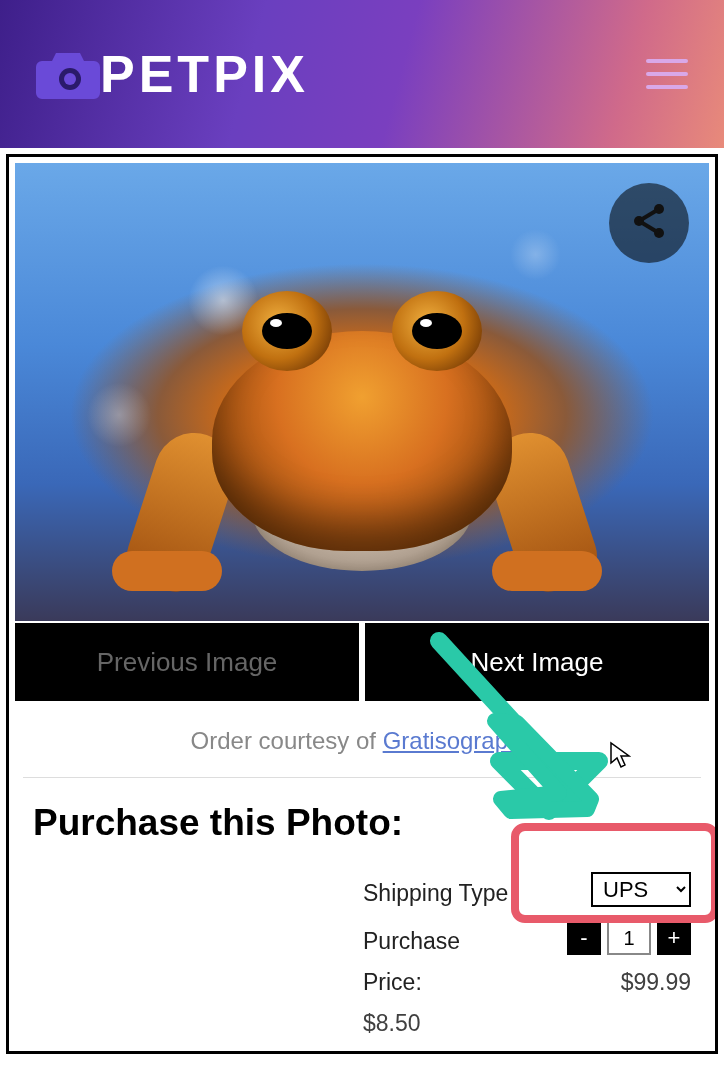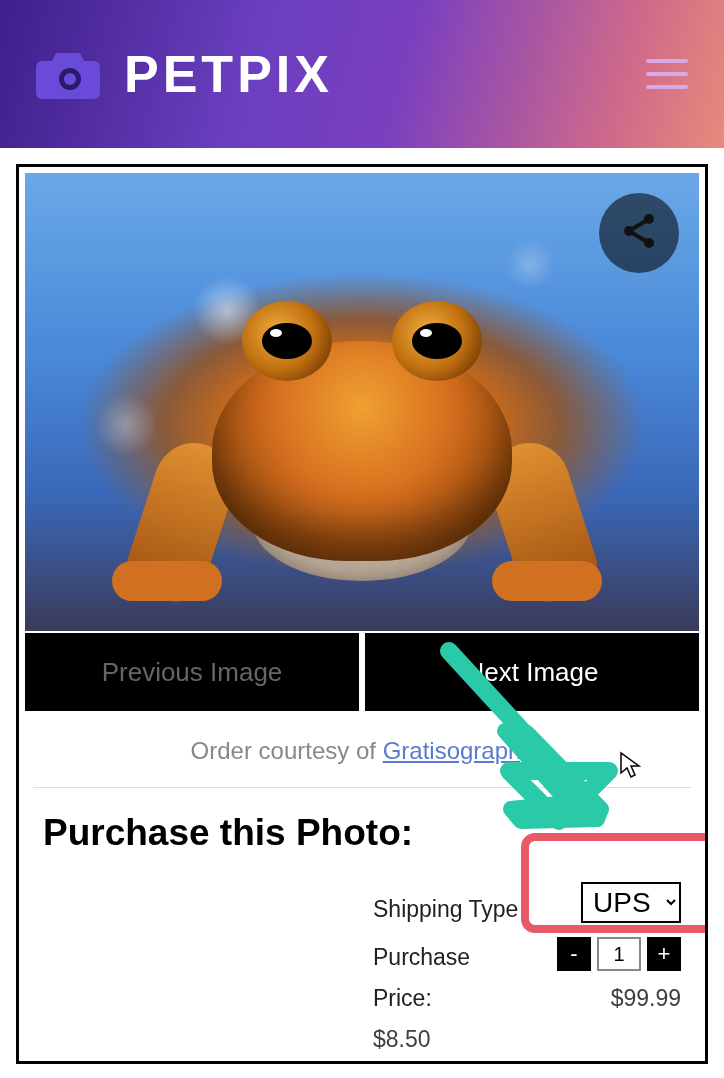--- a/index.html
+++ b/index.html
@@ -13,21 +13,21 @@
 
   
   .header {
     height: 148px;
     background: linear-gradient(105deg, #3e1f8a 0%, #6a3fbf 35%, #7a3fbf 55%, #d06a8a 85%, #e88a7a 100%);
     display: flex;
     align-items: center;
     justify-content: space-between;
     padding: 0 36px;
   }
-  .logo-wrap { display: flex; align-items: center; gap: 24px; }
+  .logo-wrap { display: flex; align-items: center; }
   .camera-icon svg { width: 64px; height: 50px; display:block; }
   .brand {
     color: #fff;
     font-size: 52px;
     font-weight: 800;
     letter-spacing: 4px;
   }
   .hamburger {
     width: 42px;
     height: 30px;
@@ -38,21 +38,21 @@
   }
   .hamburger span {
     display: block;
     height: 4px;
     background: #d9a8e8;
     border-radius: 2px;
   }
 
   
   .card {
-    margin: 16px;
+    margin: 6px;
     border: 3px solid #000;
     padding: 6px 6px 0 6px;
     background: #fff;
     height: 900px;
     overflow: hidden;
     position: relative;
   }
 
   
   .photo {
@@ -154,21 +154,21 @@
 
   
   .purchase { padding: 24px 18px 0; }
   .purchase h2 { font-size:37px; font-weight:700; margin-bottom:28px; }
   .order-block { margin-left:330px; }
   .row { display:flex; justify-content:space-between; align-items:flex-end; font-size:23px; margin-bottom:14px; }
   .row .lbl { color:#222; }
   .row .val { color:#404040; }
   .total-row .lbl, .total-row .val { font-size:30px; font-weight:800; }
   select {
-    font-size:28px; padding:2px 6px; border:2px solid #000; background:#fff;
+    font-size:22px; padding:2px 6px; border:2px solid #000; background:#fff;
     width:100px;
   }
   .qty { display:flex; gap:6px; }
   .qty button {
     width:34px; height:34px; background:#000; color:#fff; border:none;
     font-size:22px; line-height:30px; cursor:pointer;
   }
   .qty input {
     width:44px; height:34px; text-align:center; font-size:20px;
     border:2px solid #888;

